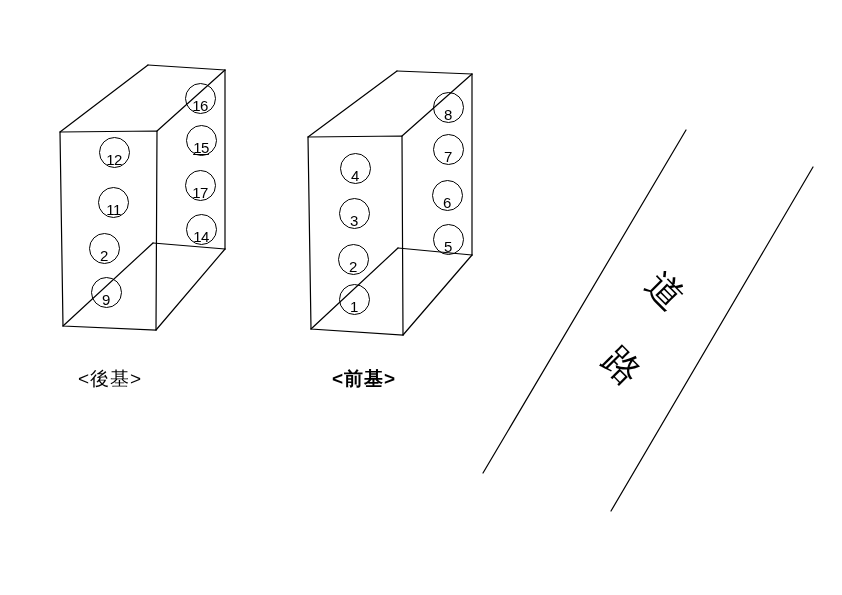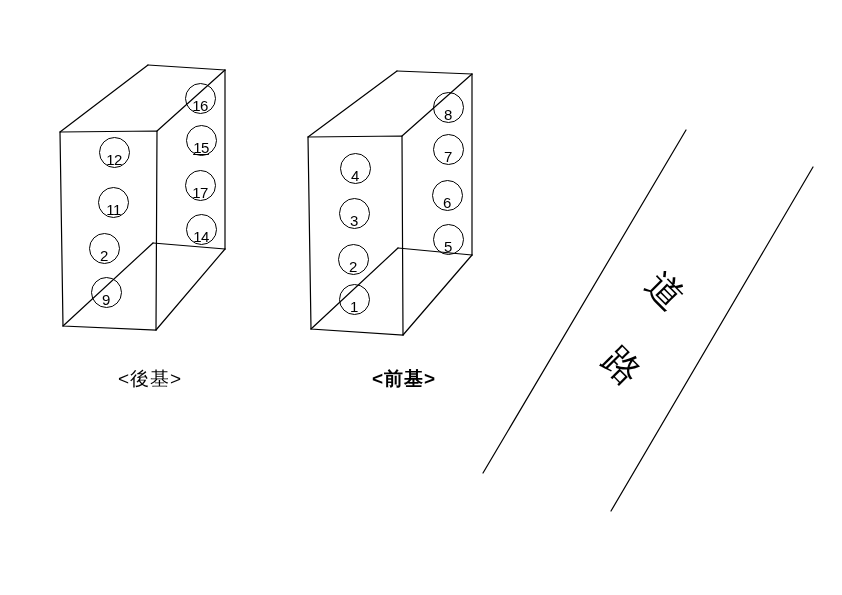--- a/index.html
+++ b/index.html
@@ -10,21 +10,21 @@
   #wires{position:absolute;left:0;top:0;width:842px;height:595px;}
   .marker{
     position:absolute;width:31px;height:31px;box-sizing:border-box;
     border:1.5px solid #000;border-radius:50%;
     display:flex;align-items:flex-end;justify-content:center;
     font-size:15px;line-height:1;letter-spacing:-0.5px;
     background:transparent;
   }
   .box-label{
     position:absolute;transform:translate(-50%,-50%);
-    font-size:19px;white-space:nowrap;letter-spacing:1px;margin-left:40px;
+    font-size:19px;white-space:nowrap;letter-spacing:1px;
   }
   .road-char{
     position:absolute;transform:translate(-50%,-50%) rotate(45deg);
     font-size:36px;line-height:1;white-space:nowrap;
   }
 </style>
 </head>
 <body>
 
 <div id="stage">

